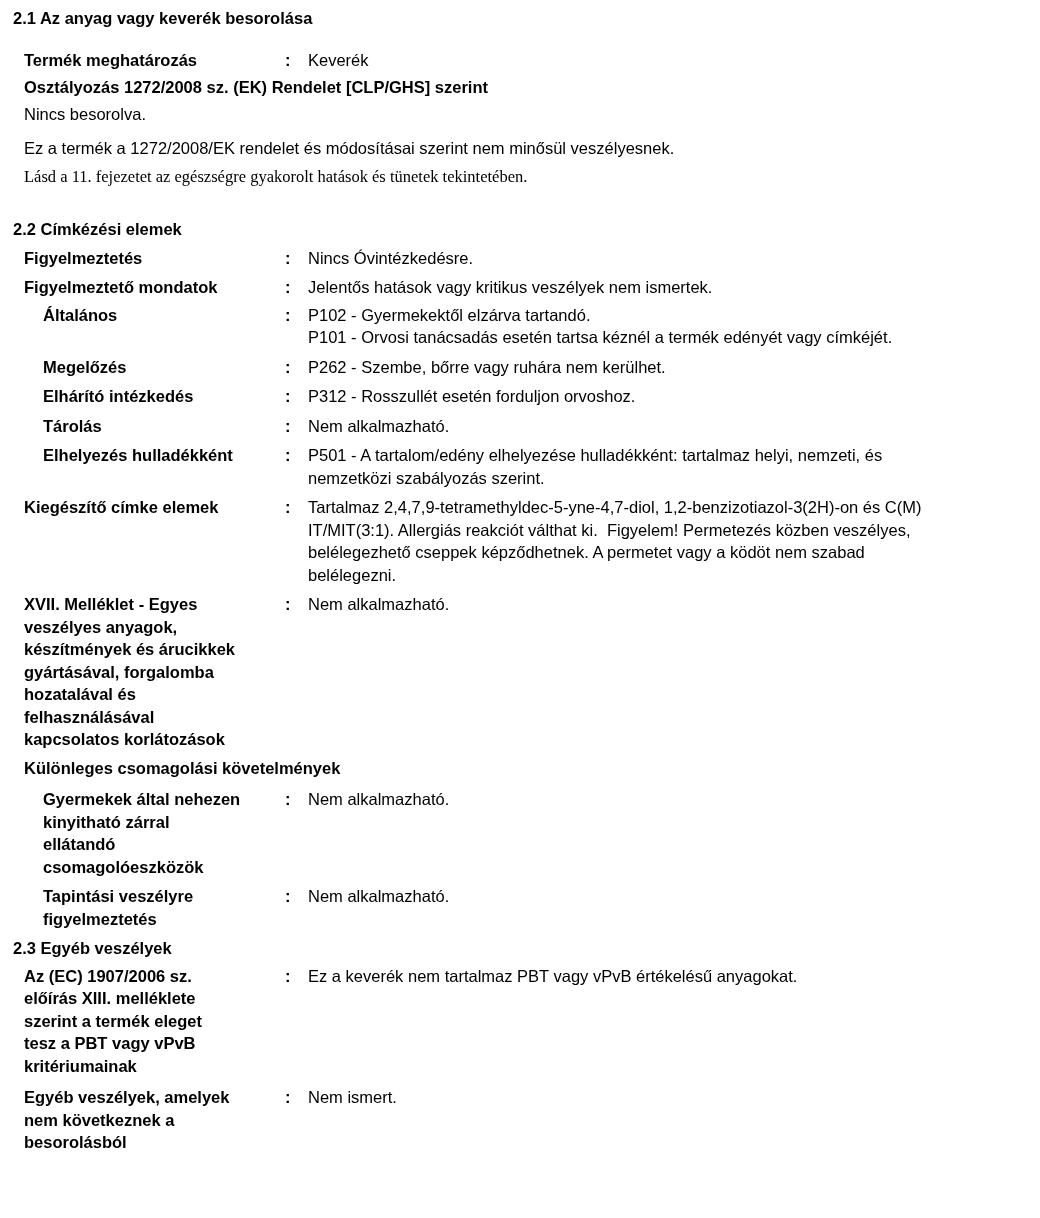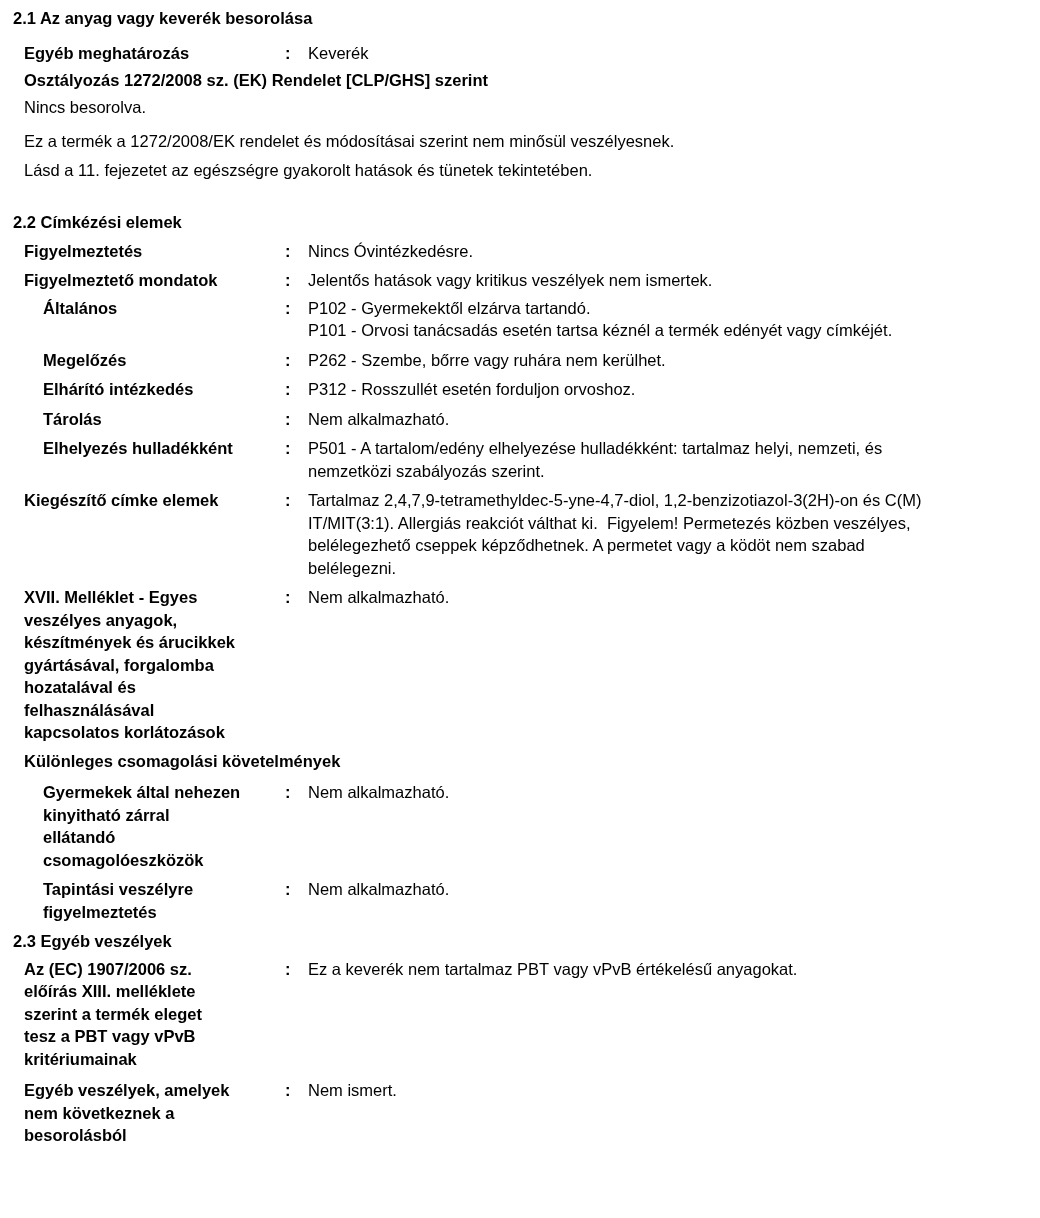--- a/index.html
+++ b/index.html
@@ -49,39 +49,39 @@
     flex: 0 0 23px;
     font-weight: 700;
   }
   .row .val {
     flex: 1 1 auto;
     white-space: pre-wrap;
     padding-right: 22px;
   }
 
   
-  .mb2  { margin-bottom: 12px; }
+  .mb2  { margin-bottom: 19px; }
   .mb4  { margin-bottom: 4px; }
   .mb5  { margin-bottom: 5px; }
   .mb6  { margin-bottom: 6px; }
   .mb9  { margin-bottom: 9px; }
   .mb12 { margin-bottom: 12px; }
-  .mb30 { margin-bottom: 30px; }
+  .mb30 { margin-bottom: 30px; font-family: Liberation Serif, serif; }
   .mb32 { }
 </style>
 </head>
 <body>
 
 <div class="doc">
 
   <div class="section">
     <div class="sec-heading mb2">2.1 Az anyag vagy keverék besorolása</div>
 
     <div class="row mb5">
-      <div class="lbl">Egyéb meghatározás</div>
+      <div class="lbl">Termék meghatározás</div>
       <div class="colon">:</div>
       <div class="val">Keverék</div>
     </div>
 
     <div class="sub-heading mb4">Osztályozás 1272/2008 sz. (EK) Rendelet [CLP/GHS] szerint</div>
 
     <div class="para mb12">Nincs besorolva.</div>
     <div class="para mb6">Ez a termék a 1272/2008/EK rendelet és módosításai szerint nem minősül veszélyesnek.</div>
     <div class="para mb30">Lásd a 11. fejezetet az egészségre gyakorolt hatások és tünetek tekintetében.</div>
   </div>

